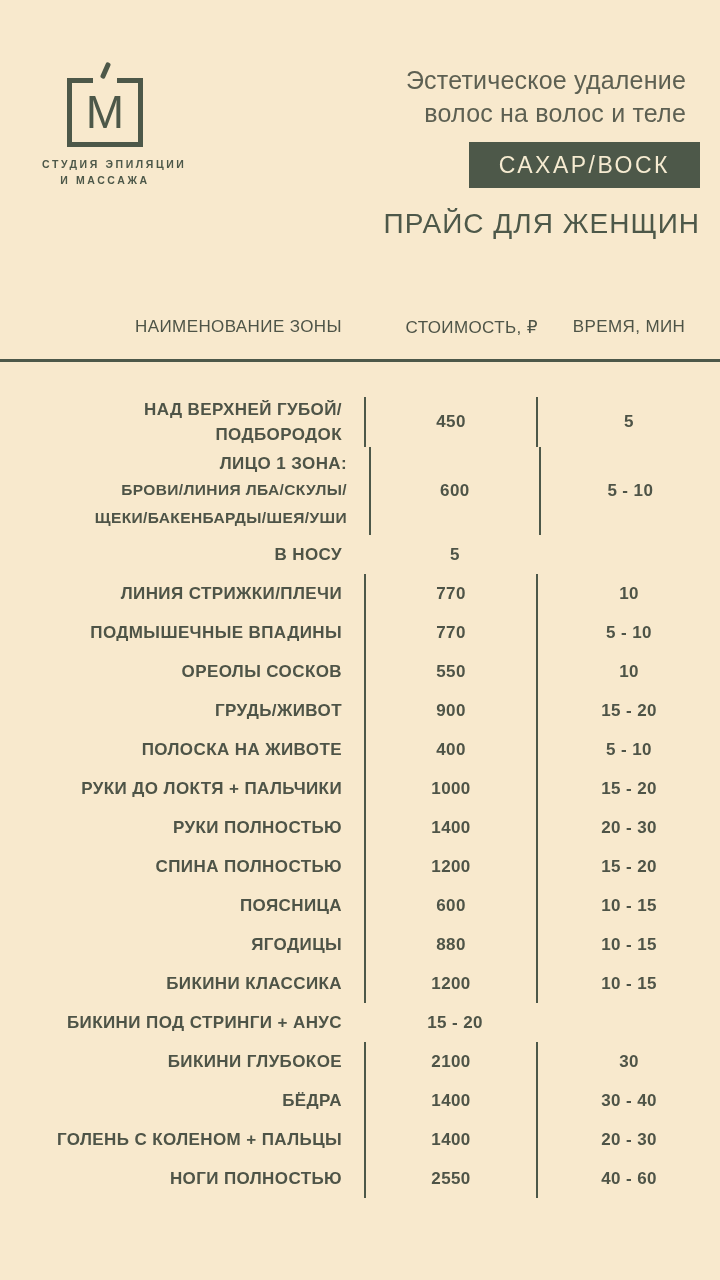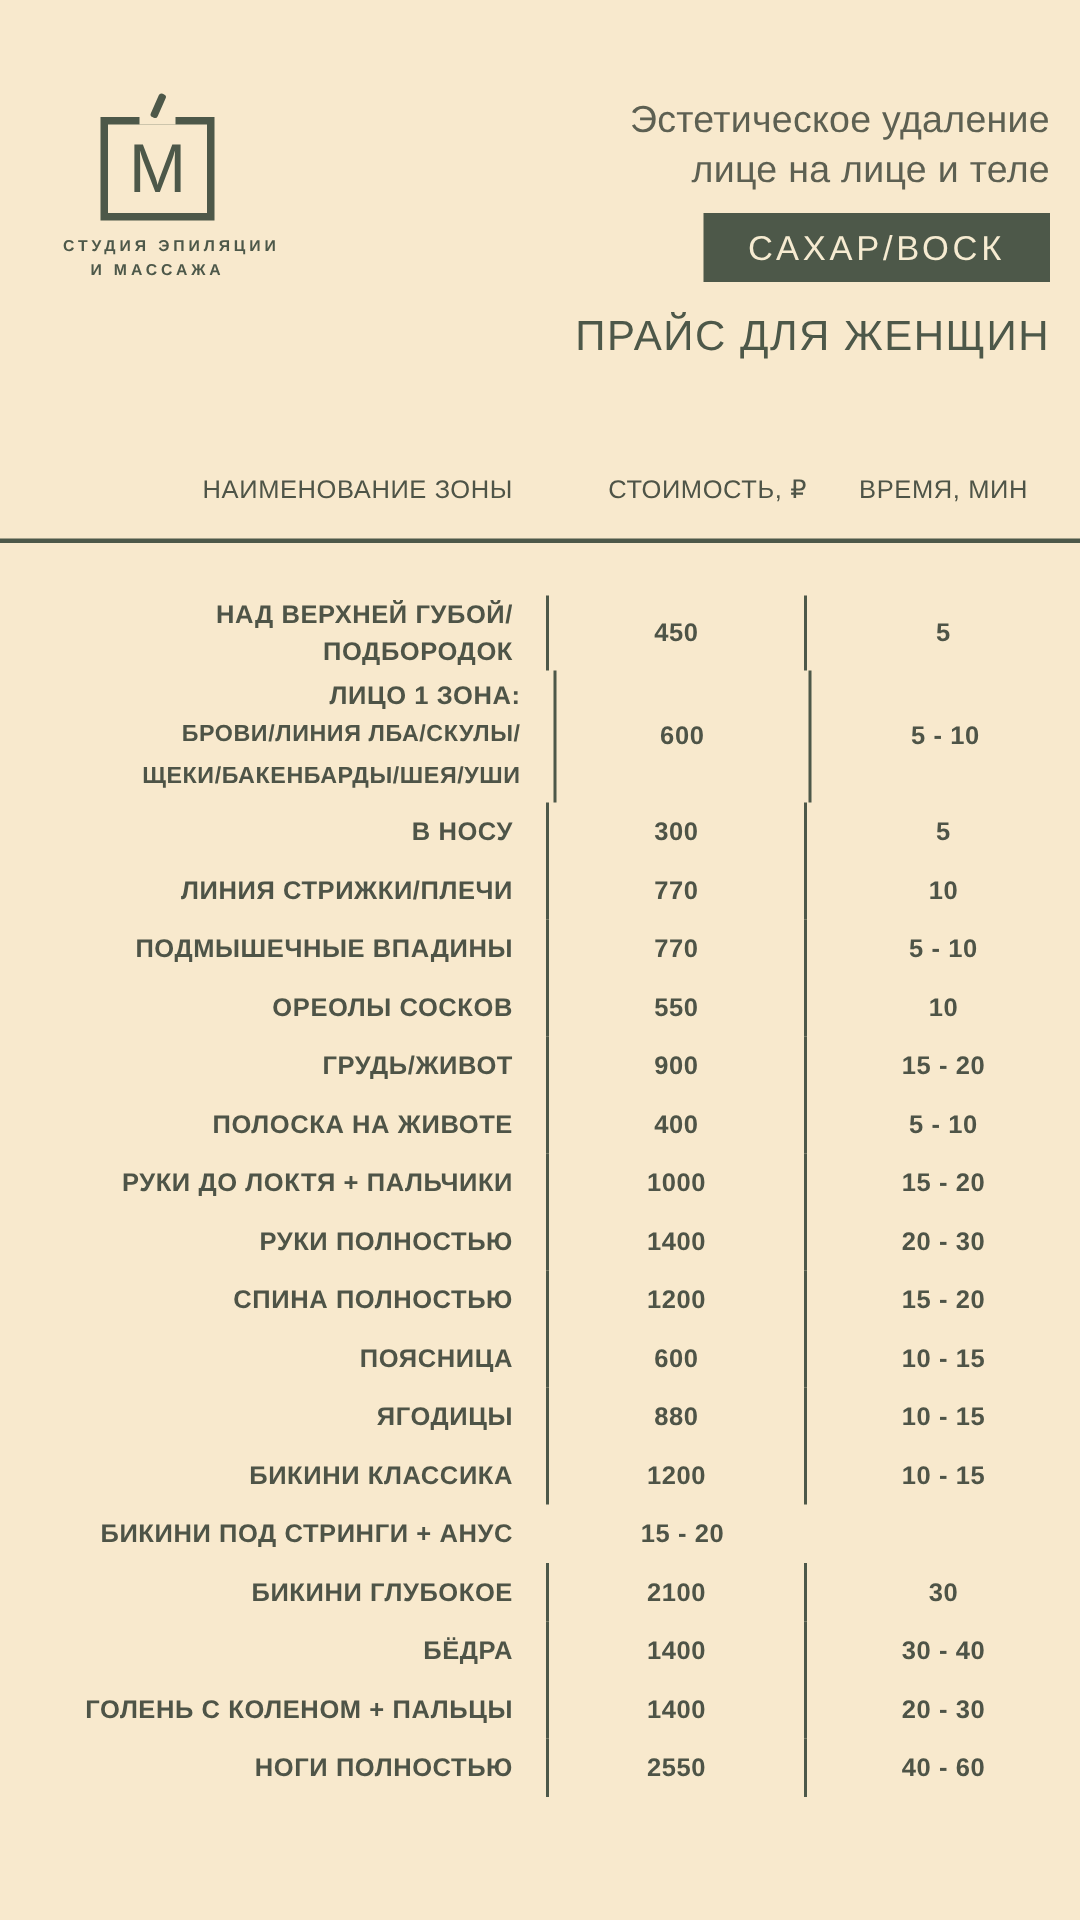--- a/index.html
+++ b/index.html
@@ -37,21 +37,21 @@
   }
   .logo-caption{
     margin-top:9px;font-size:10.5px;font-weight:bold;letter-spacing:2.6px;
     line-height:16px;color:var(--green);white-space:nowrap;
   }
 
   
   .header-right{position:absolute;top:64px;right:20px;text-align:right;}
   .tagline{
     font-size:25px;line-height:33px;color:var(--muted);
-    letter-spacing:0.2px;text-align:right;
+    letter-spacing:0.2px;margin-right:14px;text-align:right;
   }
   .badge{
     display:inline-block;margin-top:12px;background:var(--green);
     color:var(--cream);font-size:23px;letter-spacing:2.5px;
     padding:9px 30px 9px 30px;line-height:28px;
   }
   .price-title{
     margin-top:21px;font-size:28px;letter-spacing:1px;color:var(--green);
     line-height:30px;
   }
@@ -93,21 +93,21 @@
     </div>
     <div class="logo-caption">
       <div>СТУДИЯ ЭПИЛЯЦИИ</div>
       <div>И МАССАЖА</div>
     </div>
   </div>
 
   <div class="header-right">
     <div class="tagline">
       <div>Эстетическое удаление</div>
-      <div>лице на лице и теле</div>
+      <div>волос на волос и теле</div>
     </div>
     <div class="badge">САХАР/ВОСК</div>
     <div class="price-title">ПРАЙС ДЛЯ ЖЕНЩИН</div>
   </div>
 
   <div class="table-head">
     <div class="col-name">НАИМЕНОВАНИЕ ЗОНЫ</div>
     <div class="col-cost">СТОИМОСТЬ, ₽</div>
     <div class="col-time">ВРЕМЯ, МИН</div>
   </div>
@@ -132,21 +132,20 @@
       </div>
       <div class="cell cell-cost">600</div>
       <div class="cell cell-time">5 - 10</div>
     </div>
 
     <div class="row">
       <div class="cell cell-name">
         <div class="zone-main">В НОСУ</div>
 
       </div>
-      <div class="cell cell-cost">300</div>
       <div class="cell cell-time">5</div>
     </div>
 
     <div class="row">
       <div class="cell cell-name">
         <div class="zone-main">ЛИНИЯ СТРИЖКИ/ПЛЕЧИ</div>
 
       </div>
       <div class="cell cell-cost">770</div>
       <div class="cell cell-time">10</div>

